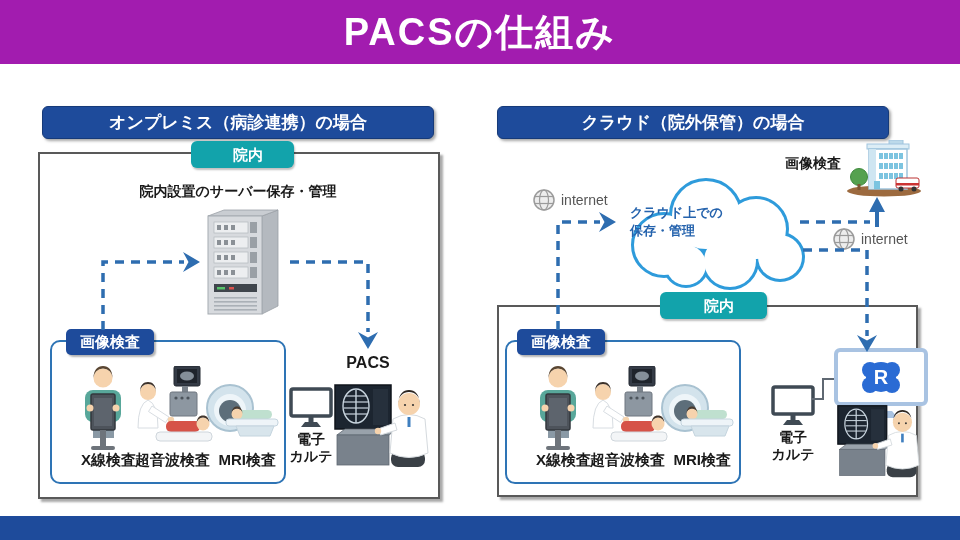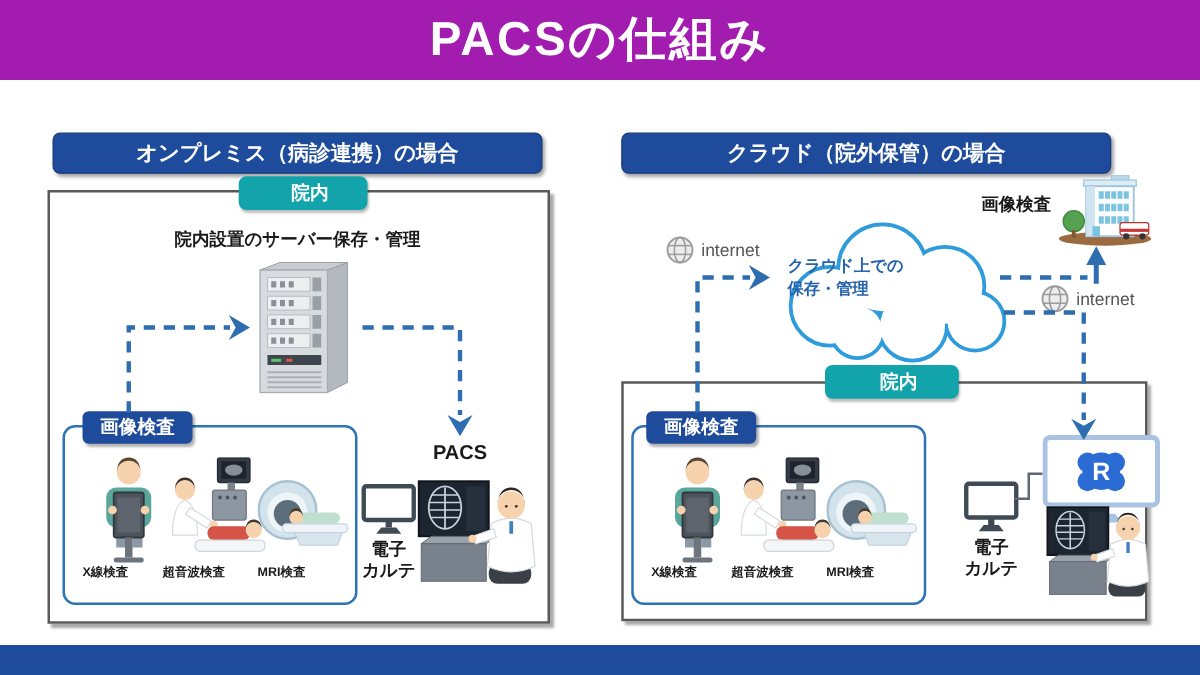--- a/index.html
+++ b/index.html
@@ -16,21 +16,21 @@
              box-shadow:3px 3px 2px rgba(100,100,100,.55);z-index:1;}
   .zone-badge{position:absolute;height:27px;background:#12a3ab;border-radius:6px;
               color:#fff;font-weight:bold;font-size:15px;text-align:center;line-height:27px;
               box-shadow:1px 2px 2px rgba(0,0,0,.25);z-index:4;padding-left:11px;}
   .caption{position:absolute;font-size:14px;font-weight:bold;color:#1a1a1a;text-align:center;z-index:2;}
   .imaging-box{position:absolute;width:232px;height:140px;background:#fff;
                border:2px solid #2e74b5;border-radius:10px;z-index:2;}
   .imaging-label{position:absolute;width:88px;height:26px;background:#1e4b9b;border-radius:5px;
                  color:#fff;font-weight:bold;font-size:15px;text-align:center;line-height:26px;
                  box-shadow:2px 2px 2px rgba(0,0,0,.3);z-index:4;}
-  .exam-label{position:absolute;font-size:10px;font-weight:bold;color:#1a1a1a;text-align:left;z-index:3;}
+  .exam-label{position:absolute;font-size:15px;font-weight:bold;color:#1a1a1a;text-align:right;z-index:3;}
   .small-label{position:absolute;font-size:14px;font-weight:bold;color:#1a1a1a;text-align:center;line-height:17px;z-index:3;}
   .pacs-label{position:absolute;font-size:16px;font-weight:bold;color:#1a1a1a;text-align:center;z-index:3;}
   .internet-label{position:absolute;font-size:14px;color:#555;z-index:3;}
   .cloud-text{position:absolute;font-size:13px;font-weight:bold;color:#2563ad;text-align:left;z-index:4;}
   .illus{position:absolute;z-index:2;}
   .overlay{position:absolute;left:0;top:0;width:960px;height:540px;z-index:5;pointer-events:none;}
   section{position:absolute;left:0;top:0;width:960px;height:540px;pointer-events:none;}
   section>*{pointer-events:auto;}
 </style>
 </head>

